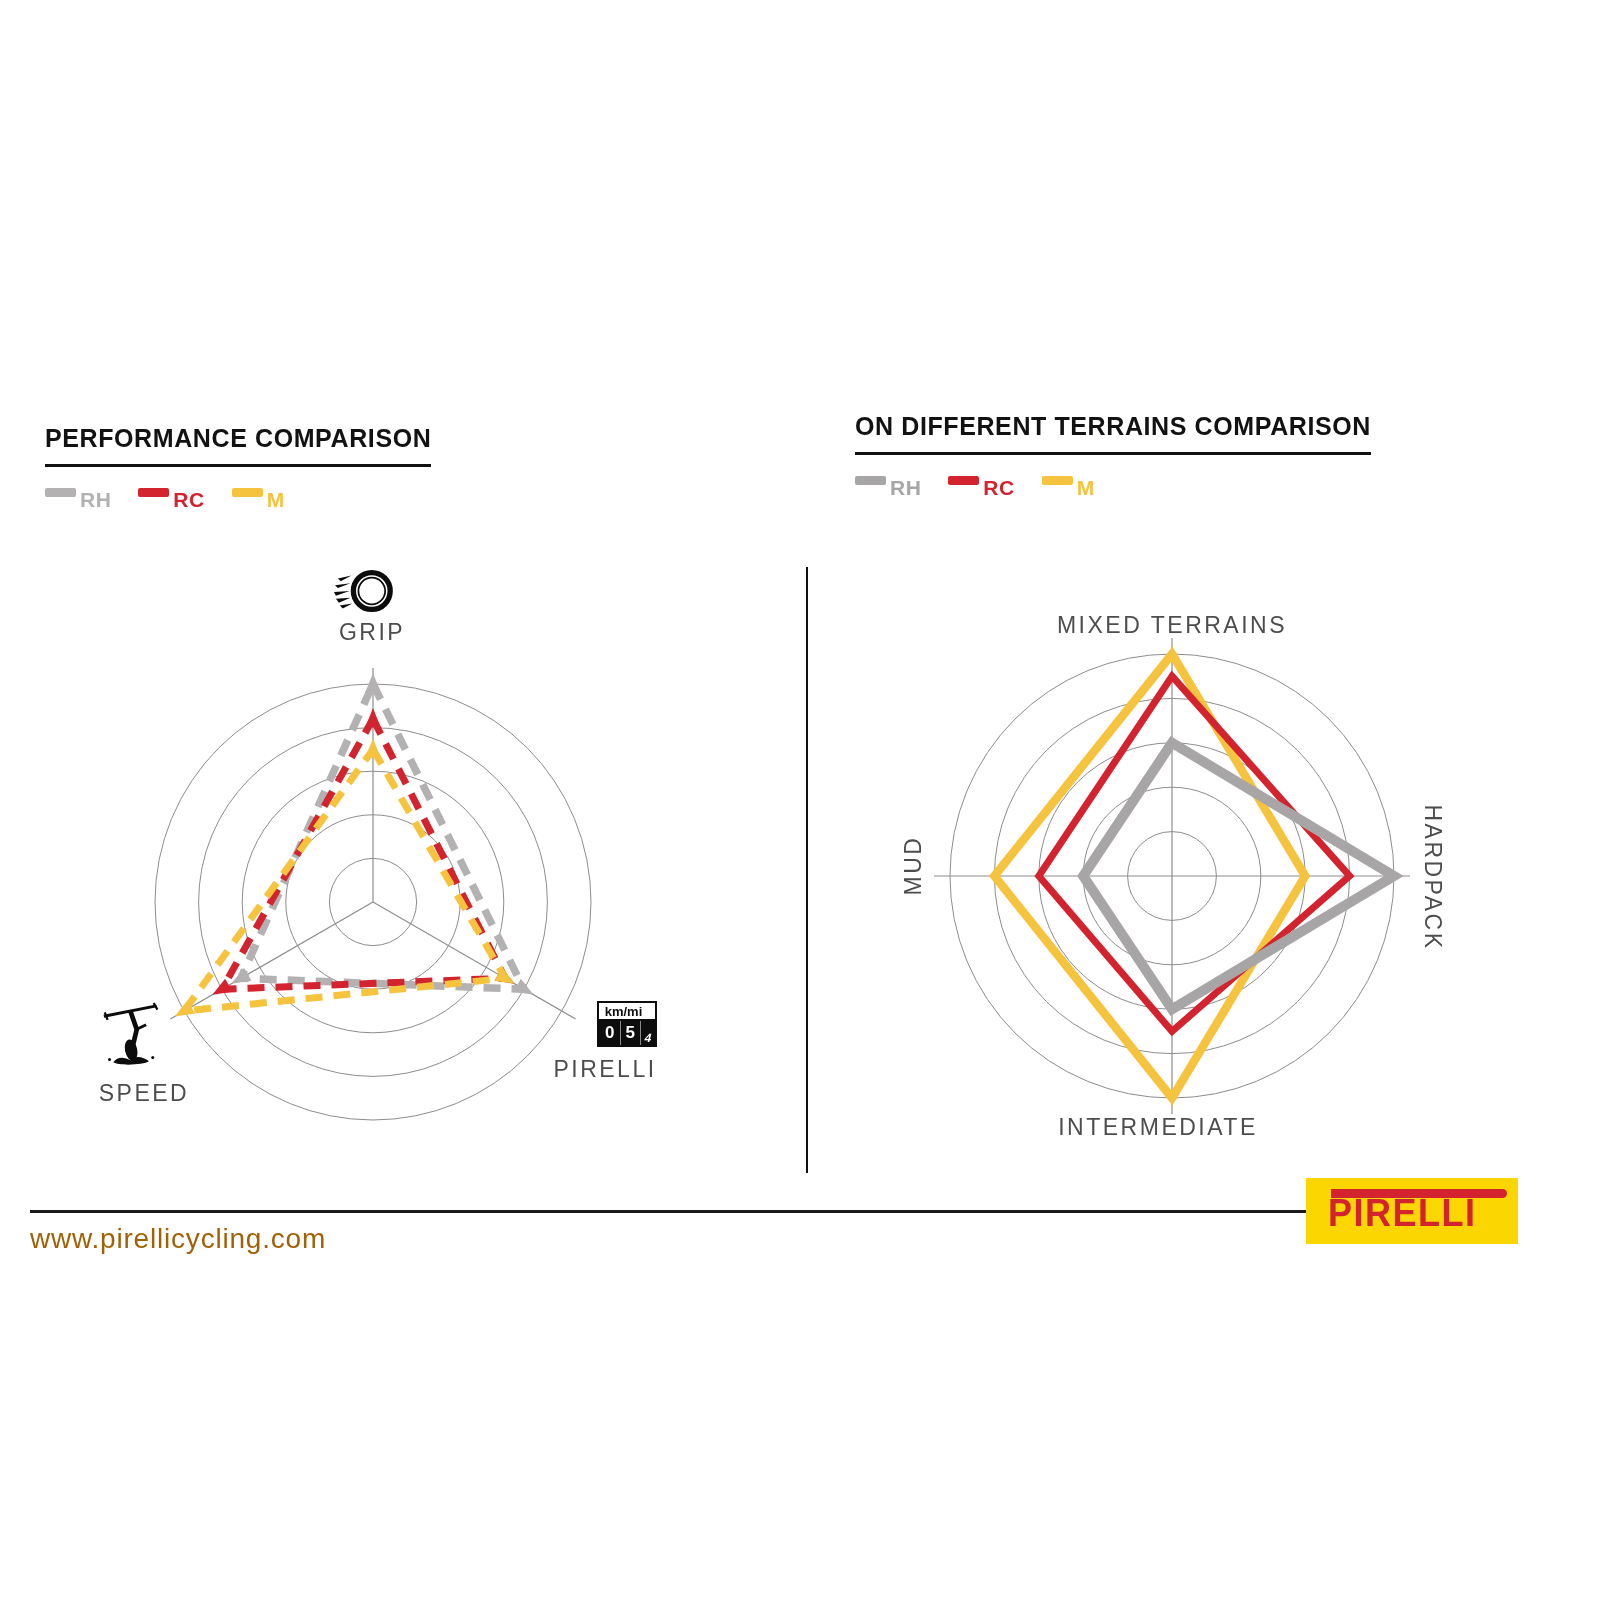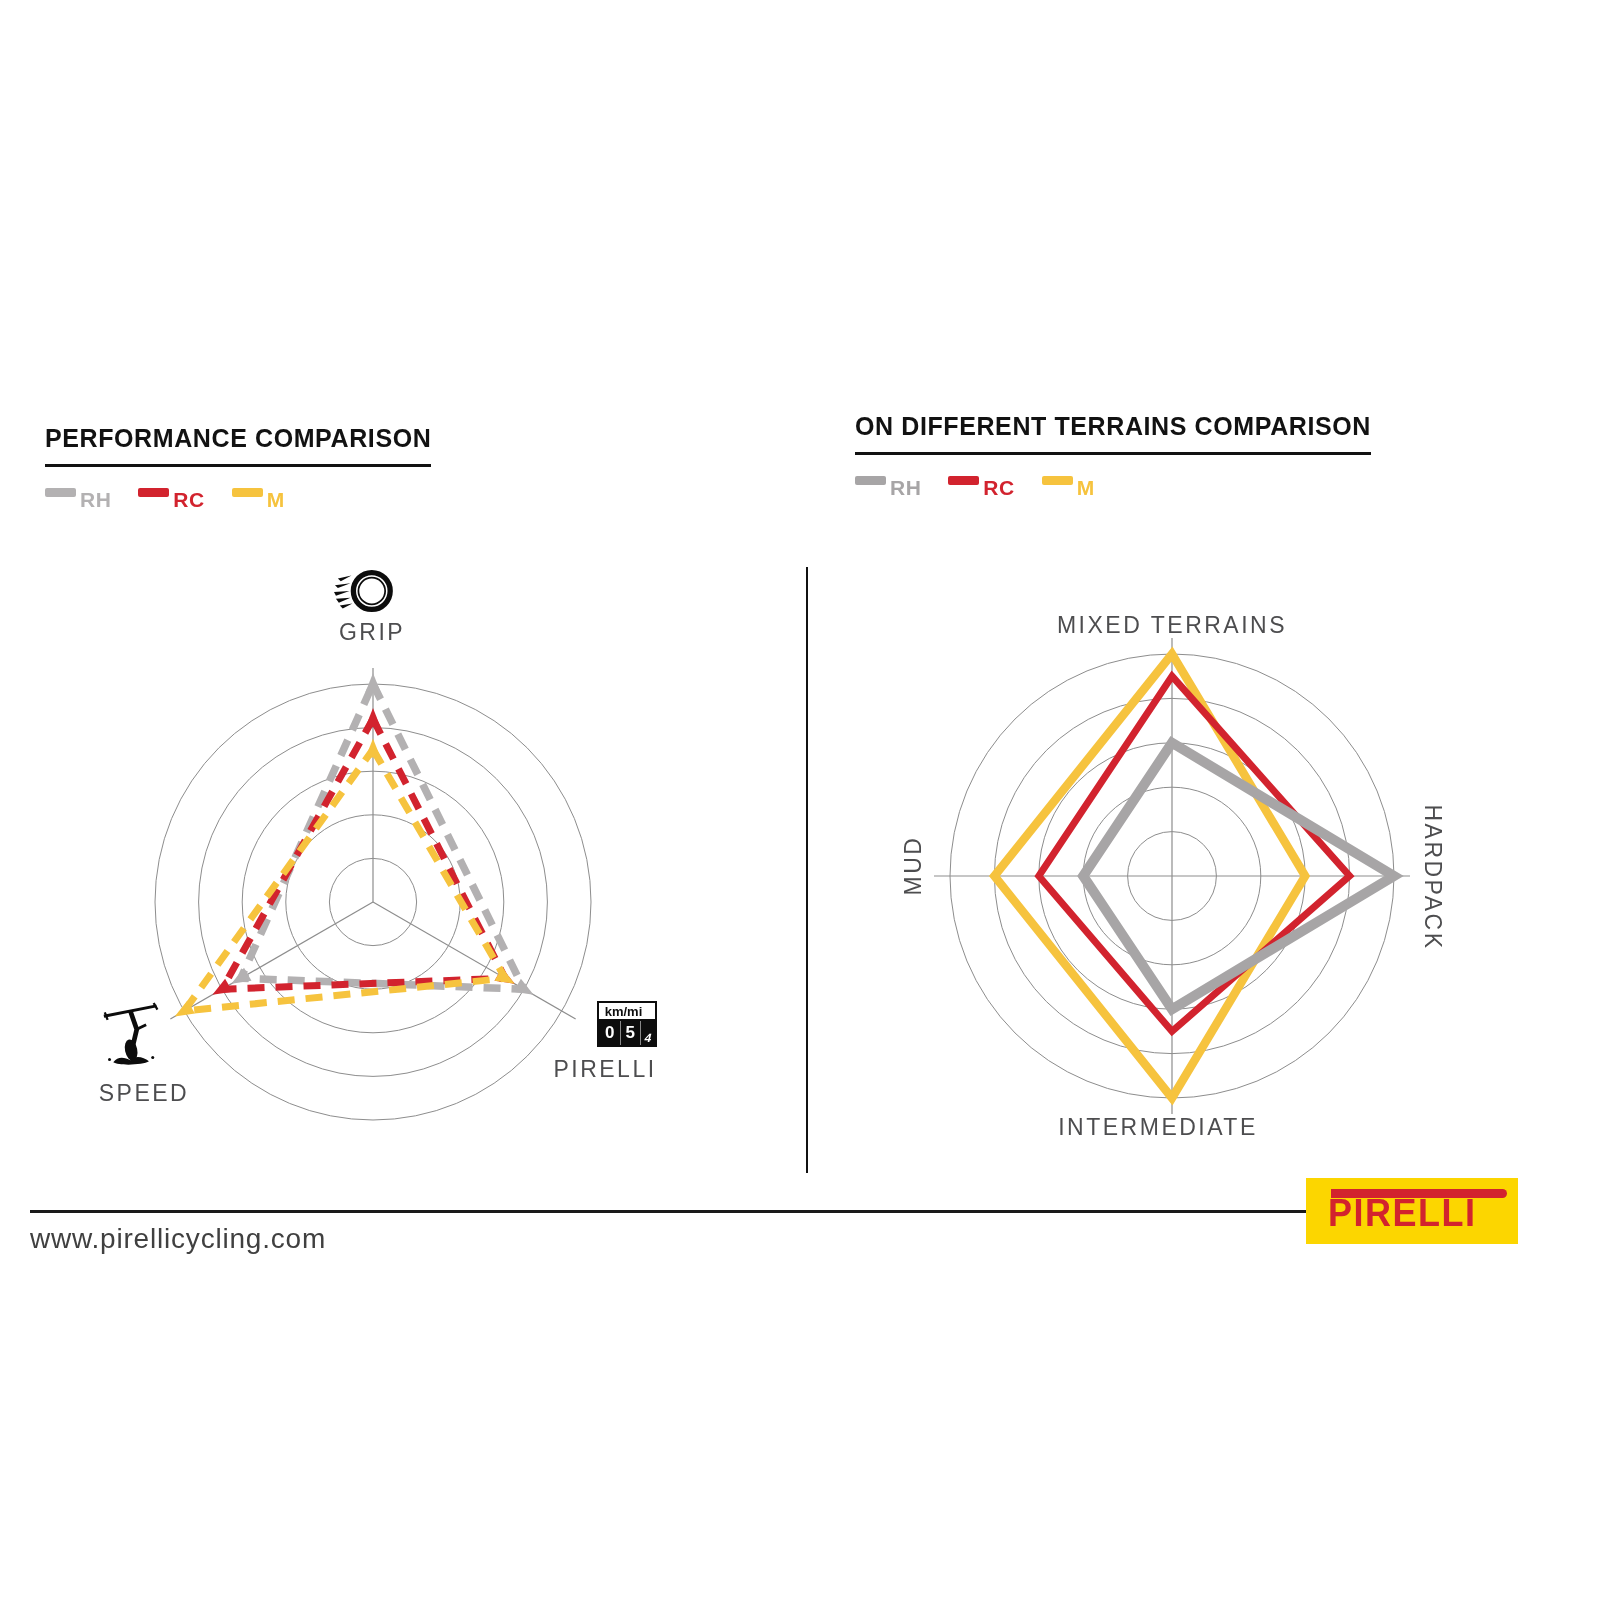--- a/index.html
+++ b/index.html
@@ -30,21 +30,21 @@
   .odometer{position:absolute;width:60px;background:#0d0d0d;border:2px solid #0d0d0d;box-sizing:border-box;}
   .odo-top{background:#fff;color:#0d0d0d;font-size:13px;font-weight:bold;text-align:center;
     padding:1px 7px 0 0;border-bottom:2px solid #0d0d0d;line-height:15px;letter-spacing:0;}
   .odo-digits{display:flex;height:24px;color:#fff;align-items:stretch;}
   .odo-digits .dig{flex:1;text-align:center;font-size:17px;font-weight:bold;line-height:24px;border-right:1px solid #8a8a8a;}
   .odo-digits .dig:first-child{border-left:1px solid #0d0d0d;}
   .odo-roll{width:14px;align-self:flex-end;font-size:12px;font-weight:bold;color:#fff;
     transform:skewX(-14deg);line-height:13px;text-align:center;}
 
   .footer-rule{position:absolute;left:30px;top:1176px;width:1313px;height:3px;background:#1a1a1a;}
-  .website{position:absolute;left:30px;top:1189px;font-size:28px;color:#404040;letter-spacing:.8px;}
+  .website{position:absolute;left:30px;top:1189px;font-size:28px;color:#a16207;letter-spacing:.8px;}
 
   .logo{position:absolute;left:1306px;top:1144px;width:212px;height:66px;}
   .logo-bar{position:absolute;left:25px;right:11px;top:11px;height:9px;border-radius:0 5px 5px 0;}
   .logo-text{position:absolute;left:22px;top:12px;font-size:36px;font-weight:bold;letter-spacing:1.5px;
     transform:scaleY(1.08);transform-origin:top left;}
 </style>
 </head>
 <body>
 
 <div class="canvas">

